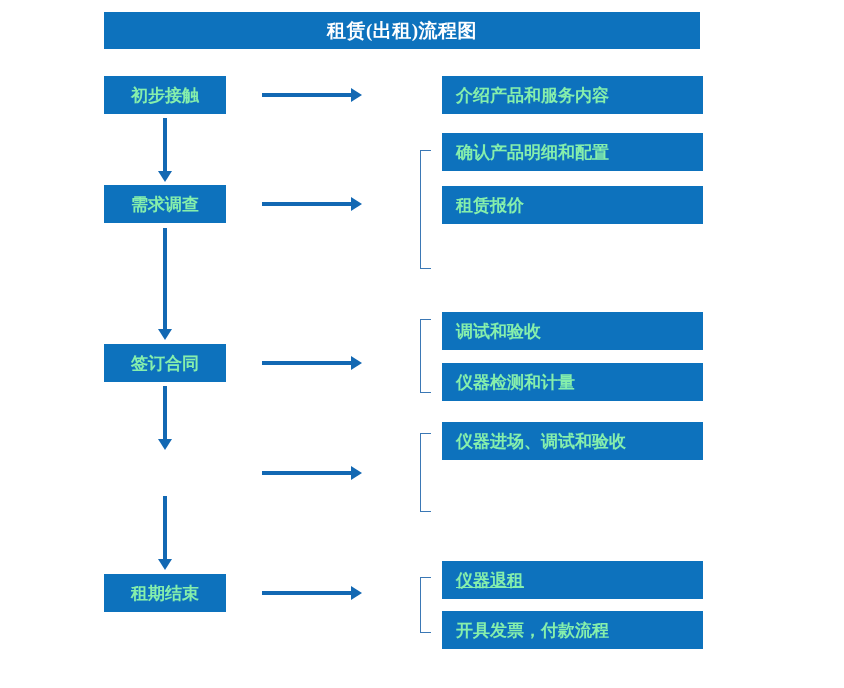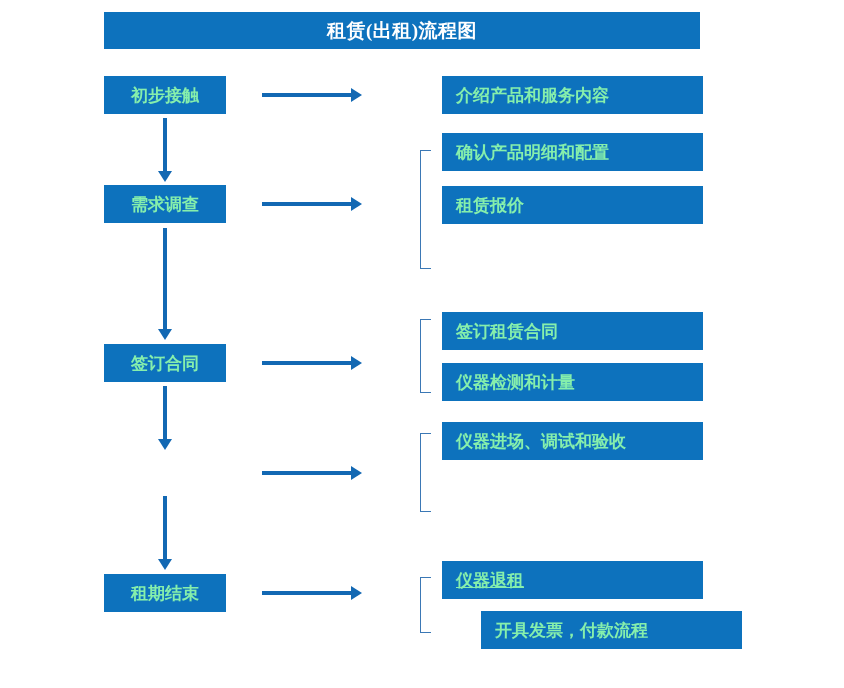--- a/index.html
+++ b/index.html
@@ -189,24 +189,24 @@
 
   <div class="bracket" style="left:420px; top:577px; height:56px;"></div>
 
   <div class="box box-right" style="top:76px;">介绍产品和服务内容</div>
 
   <div class="box box-right" style="top:133px;">确认产品明细和配置</div>
 
   <div class="box box-right" style="top:186px;">租赁报价</div>
 
 
-  <div class="box box-right" style="top:312px;">签订租赁合同</div>
+  <div class="box box-right" style="top:312px;">调试和验收</div>
 
   <div class="box box-right" style="top:363px;">仪器检测和计量</div>
 
   <div class="box box-right" style="top:422px;">仪器进场、调试和验收</div>
 
 
   <div class="box box-right" style="top:561px;text-decoration:underline;">仪器退租</div>
 
-  <div class="box box-right" style="top:611px;margin-left:39px;">开具发票，付款流程</div>
+  <div class="box box-right" style="top:611px;">开具发票，付款流程</div>
 
 </div>
 
 </body></html>

